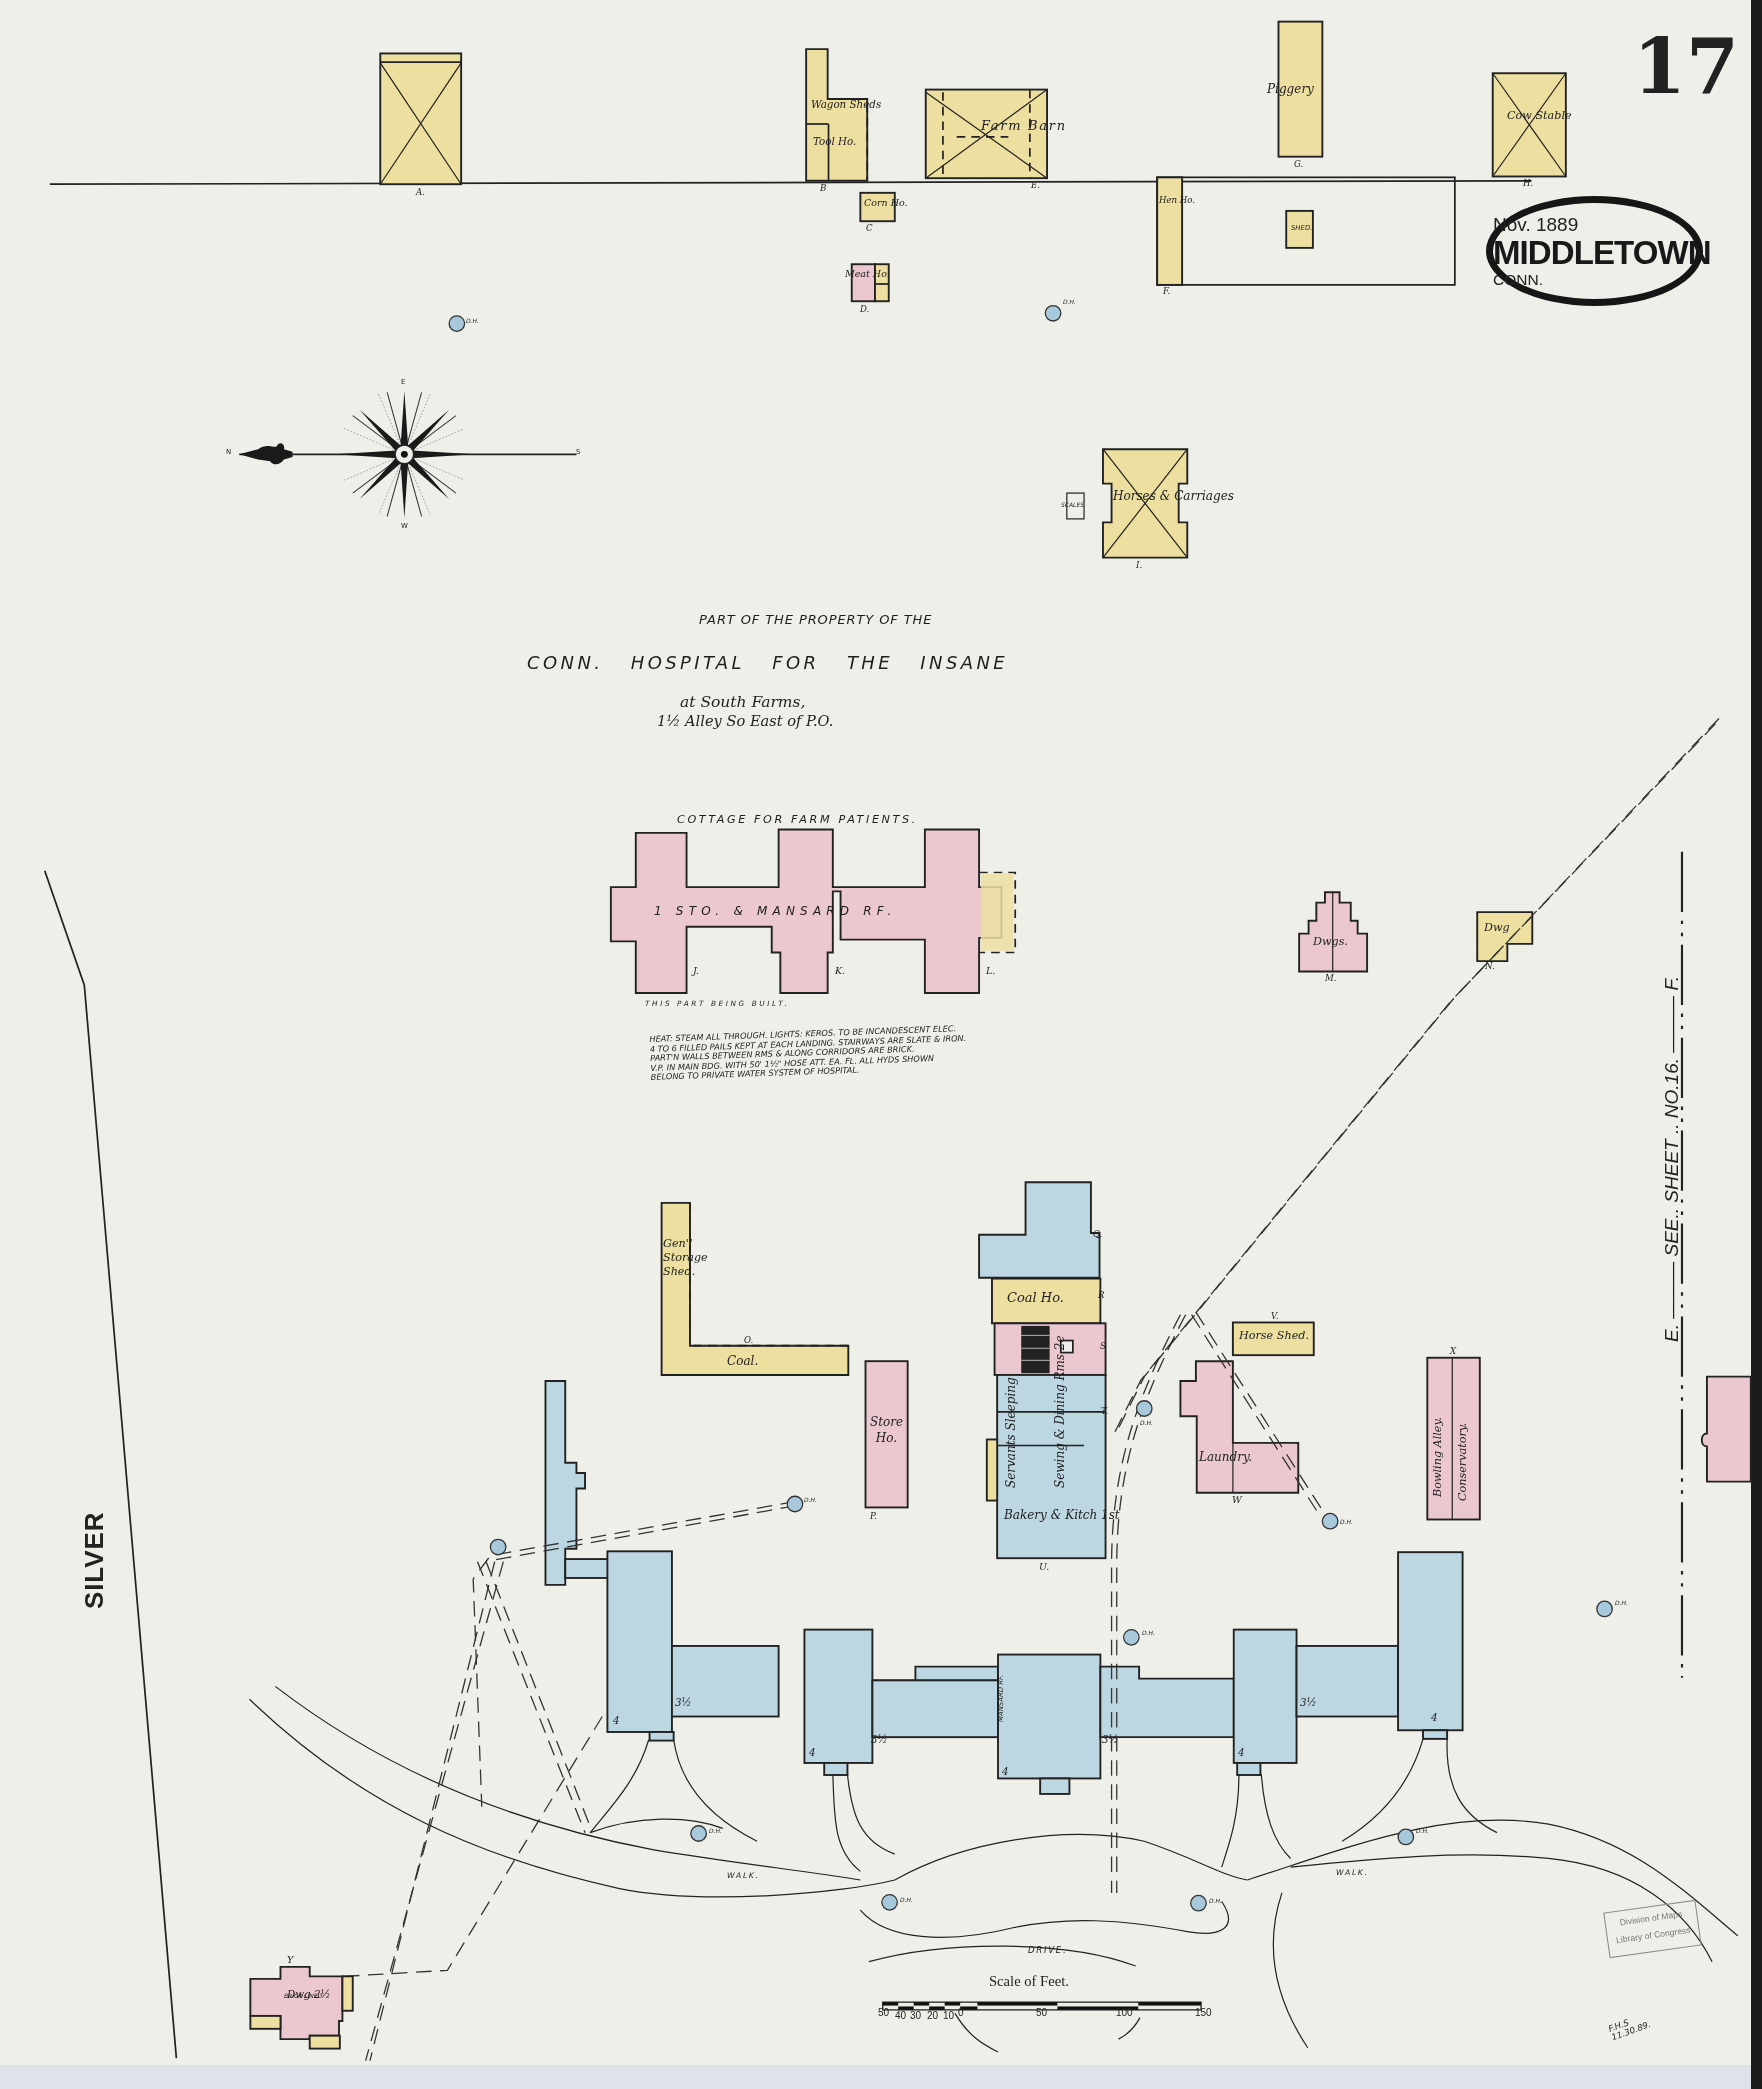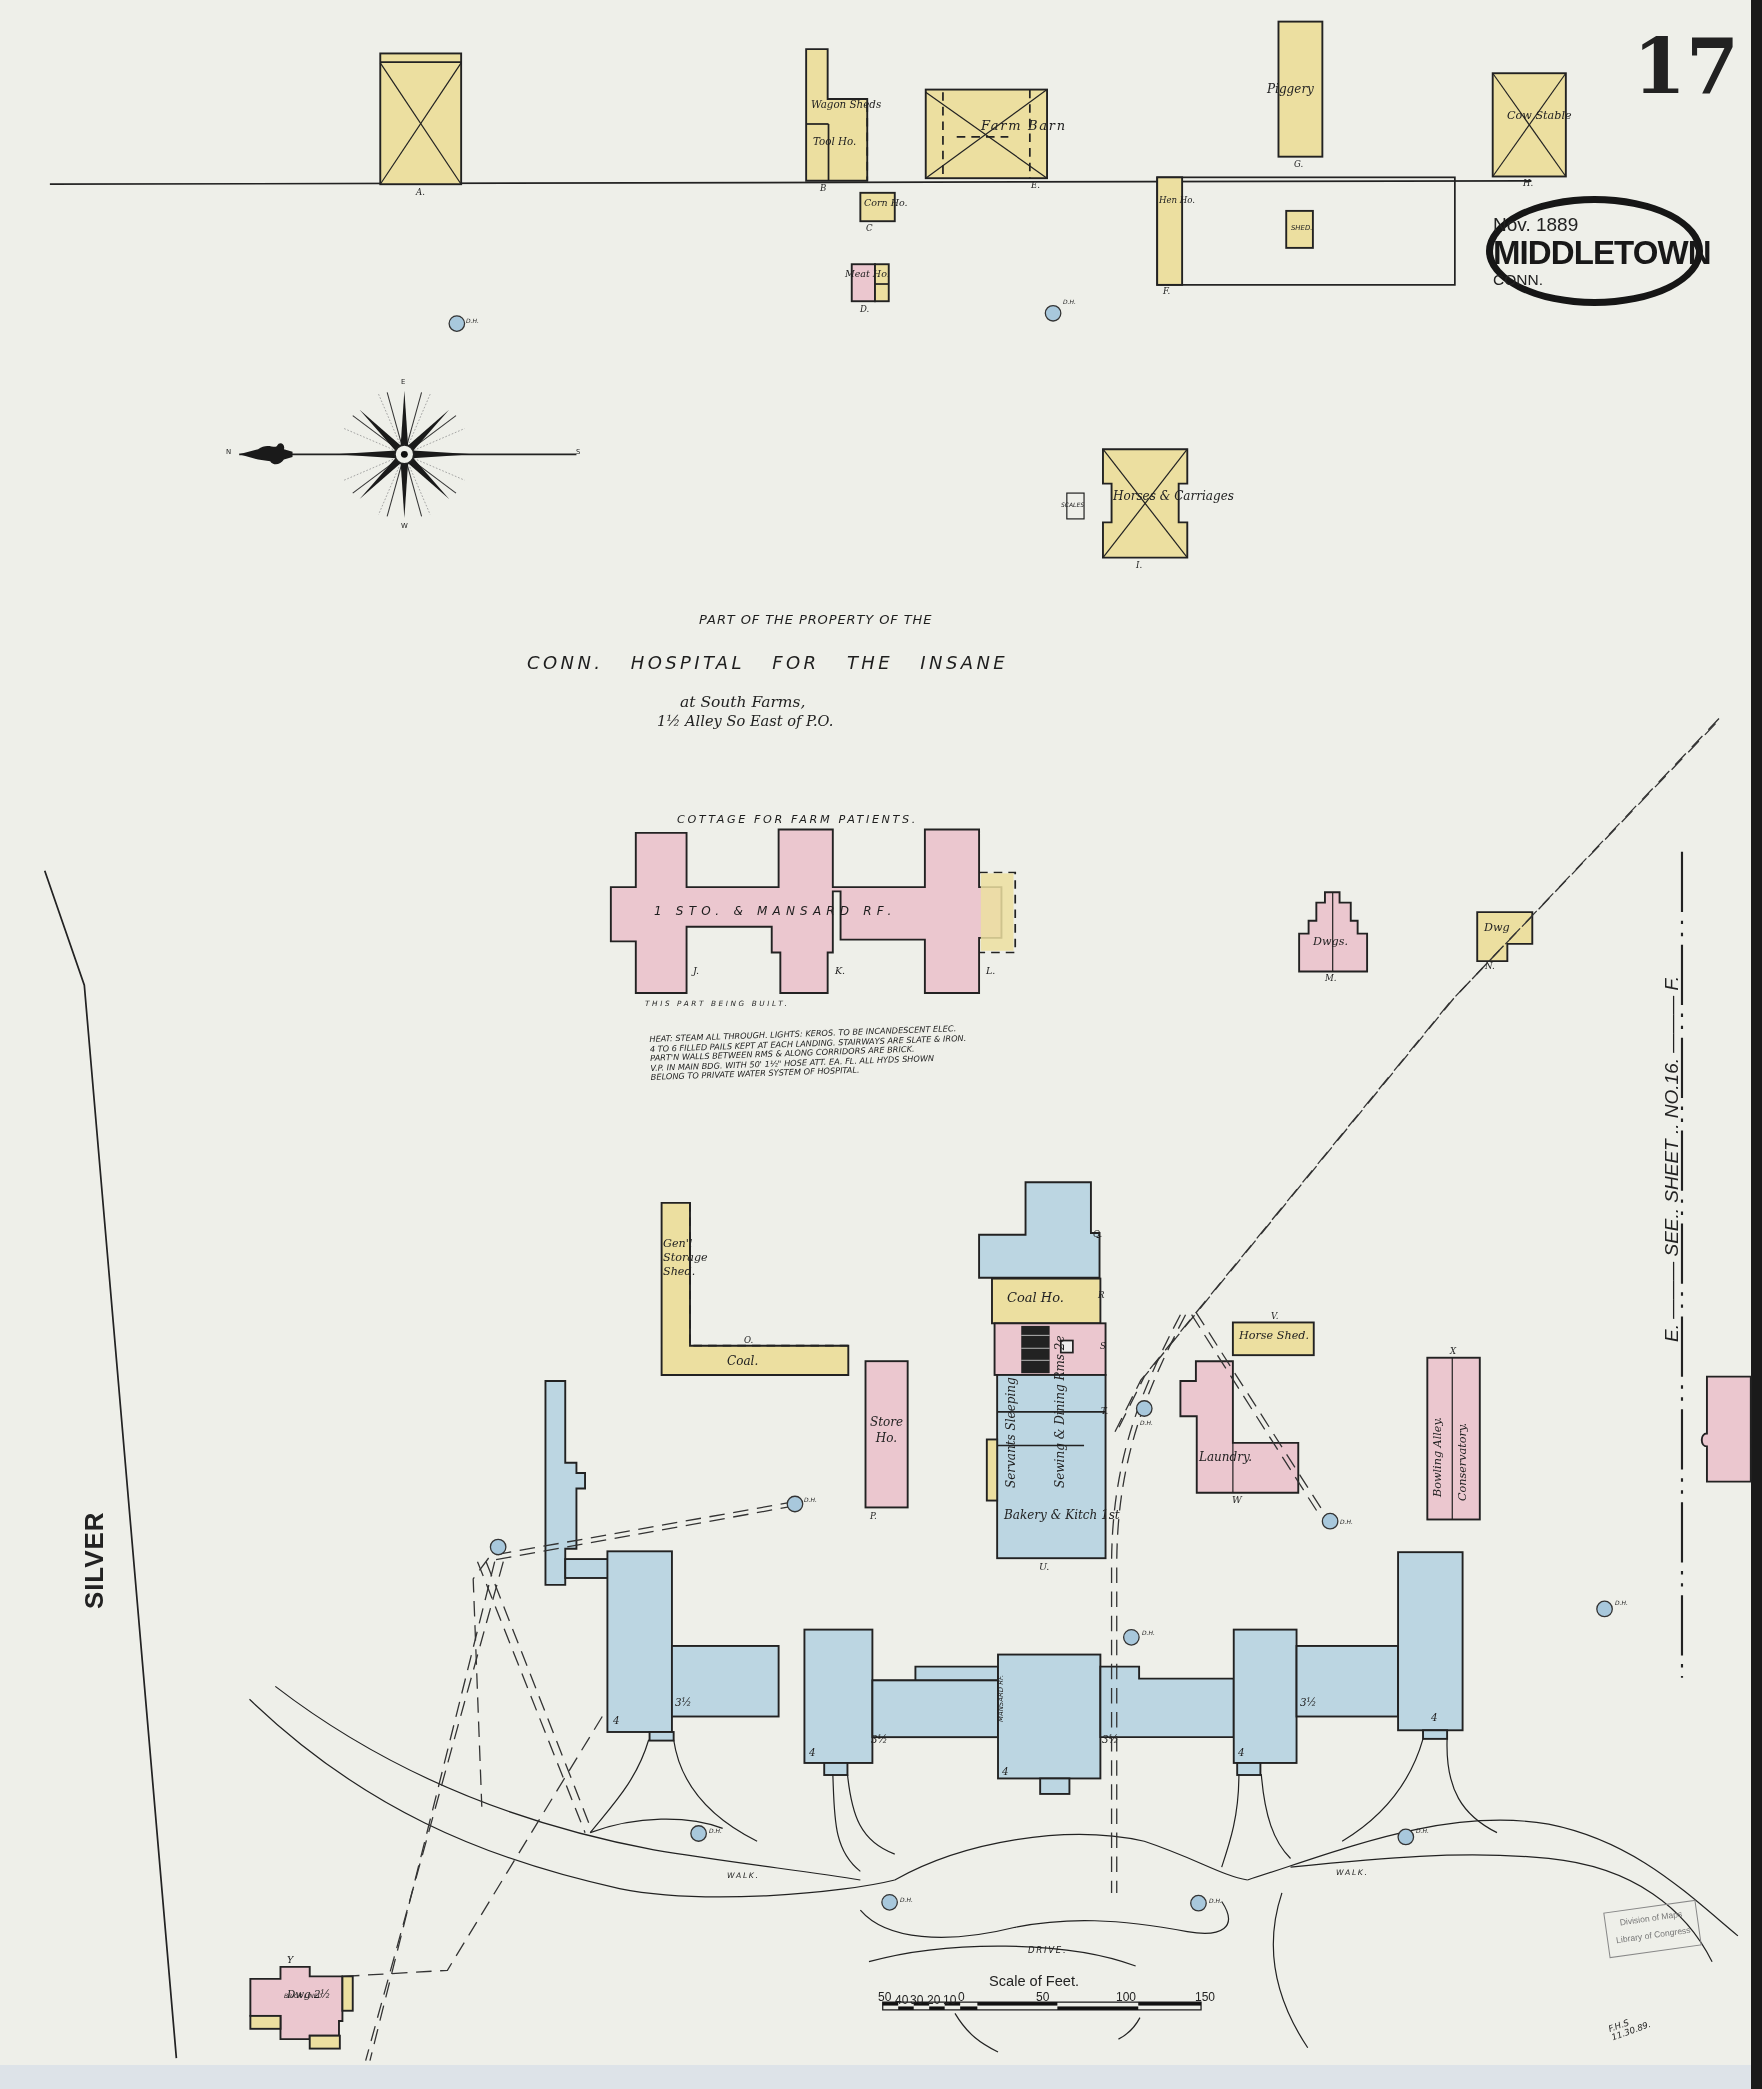--- a/index.html
+++ b/index.html
@@ -12,22 +12,22 @@
   .cap{position:absolute;color:#1e1e1e;font-family:"DejaVu Sans",sans-serif;font-style:italic;white-space:nowrap;line-height:1;letter-spacing:0.9px;}
   .small{font-size:9.5px;font-family:"DejaVu Sans",sans-serif;font-style:italic;}
   .sheetno{position:absolute;left:1633px;top:29px;font-family:"DejaVu Serif",serif;font-weight:bold;font-size:76px;color:#222;line-height:1;}
   .cartouche{position:absolute;left:1486px;top:196px;width:217px;height:110px;border:7.7px solid #161616;border-radius:50%;box-sizing:border-box;text-align:left;}
   .cart-date{font-family:"Liberation Sans",sans-serif;font-size:19px;color:#222;margin-top:12px;line-height:1;}
   .cart-city{font-family:"Liberation Sans",sans-serif;font-weight:bold;font-size:33px;color:#181818;line-height:1;margin-top:1.7px;letter-spacing:-0.9px;}
   .cart-state{font-family:"Liberation Sans",sans-serif;font-size:15.5px;color:#222;margin-top:3.4px;line-height:1;}
   .street{position:absolute;left:79px;top:1609px;transform:rotate(-90deg);transform-origin:left top;font-family:"Liberation Sans",sans-serif;font-weight:bold;font-size:26px;color:#222;letter-spacing:0.9px;}
   .see-sheet{position:absolute;left:1661px;top:1342px;transform:rotate(-90deg);transform-origin:left top;font-family:"Liberation Sans",sans-serif;font-style:italic;font-size:19px;color:#222;white-space:nowrap;}
   .notes{position:absolute;left:650px;top:1028px;width:396px;font-family:"DejaVu Sans",sans-serif;font-style:italic;font-size:8.2px;color:#222;line-height:9.5px;transform:rotate(-2deg);text-transform:uppercase;}
-  .scale-title{position:absolute;left:989px;top:1973px;font-family:Liberation Sans, sans-serif;font-size:14.6px;color:#222;}
-  .scale-tick{position:absolute;font-family:"Liberation Sans",sans-serif;font-size:12px;color:#222;}
+  .scale-title{position:absolute;left:989px;top:1973px;font-family:Liberation Serif, serif;font-size:14.6px;color:#222;}
+  .scale-tick{position:absolute;font-family:"Liberation Sans",sans-serif;font-size:10px;color:#222;margin-top:17px;}
   .stamp{position:absolute;left:1606px;top:1906px;width:93px;height:46px;border:1.7px solid #888;transform:rotate(-8deg);font-family:"Liberation Sans",sans-serif;font-size:8.6px;color:#777;text-align:center;line-height:17px;padding-top:3.4px;box-sizing:border-box;}
   .initials{position:absolute;left:1609px;top:2018px;transform:rotate(-20deg);font-family:"DejaVu Sans",sans-serif;font-style:italic;font-size:8.6px;color:#222;line-height:8.6px;}
 </style>
 </head>
 <body>
 
 <div id="sheet"></div>
 <div id="frame"></div>
 <div id="bottom-strip"></div>
 

